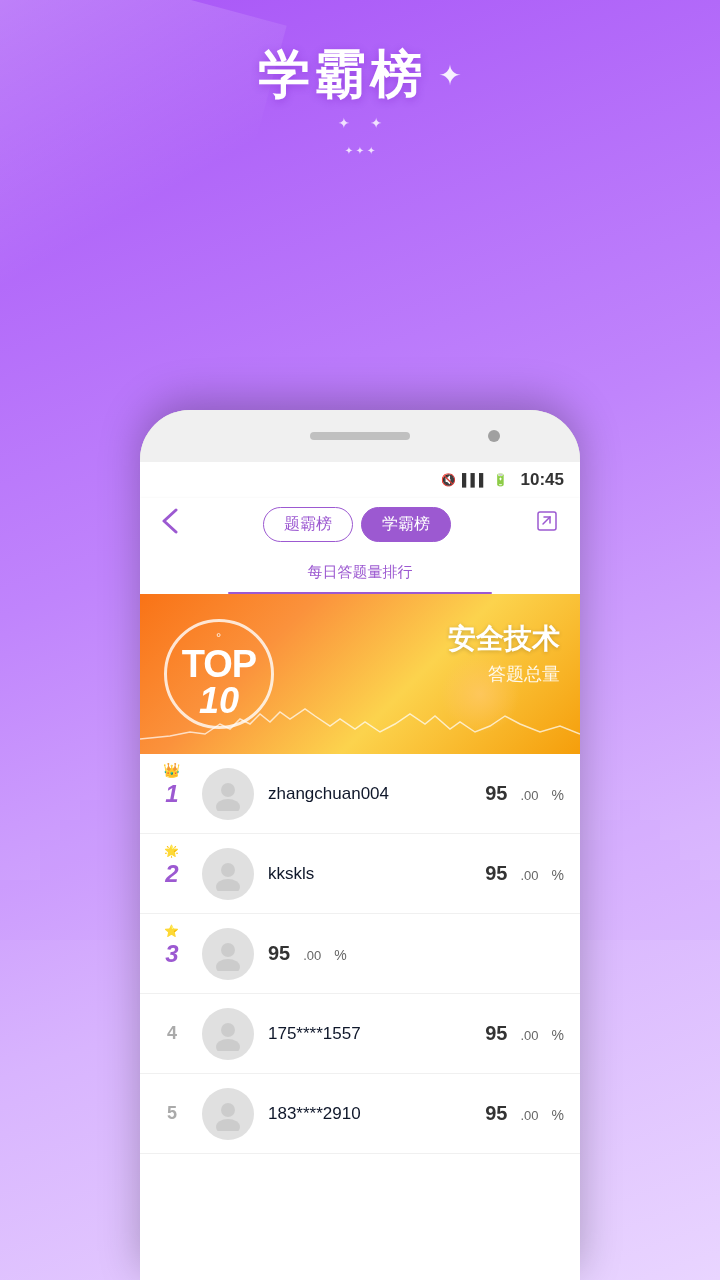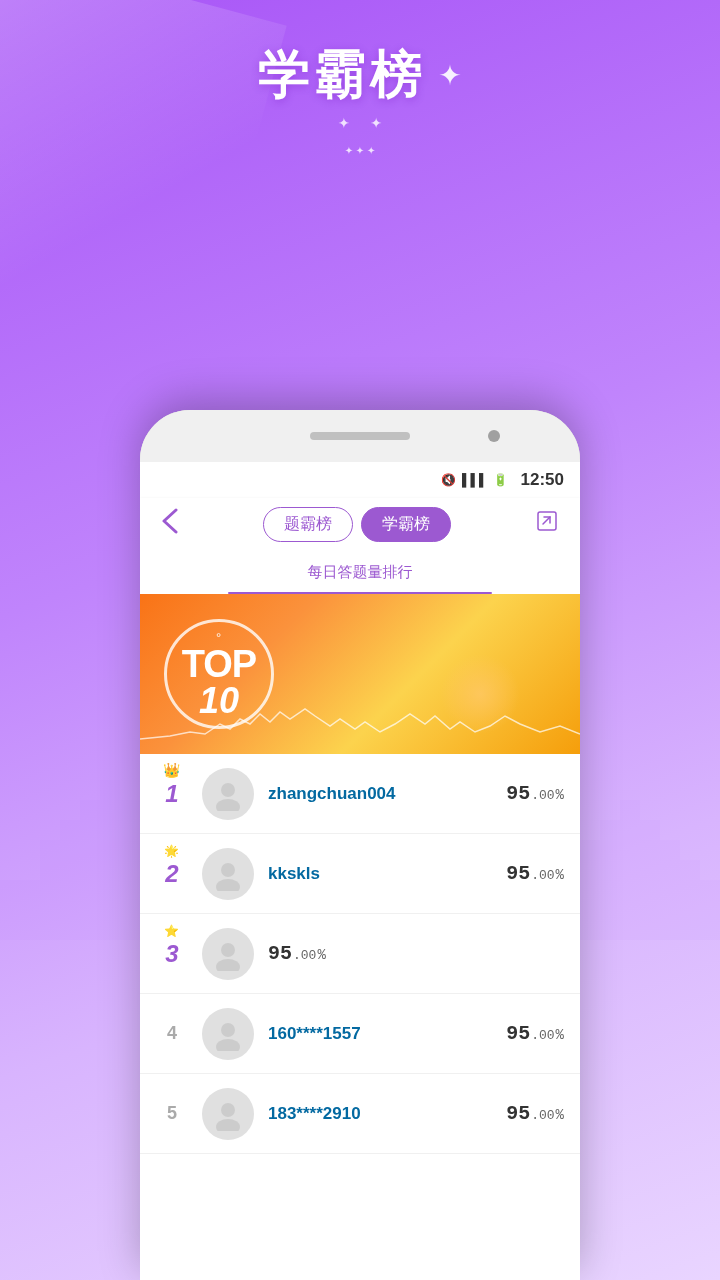--- a/index.html
+++ b/index.html
@@ -327,30 +327,28 @@
       margin: 0 14px;
       display: flex;
       align-items: center;
       justify-content: center;
       flex-shrink: 0;
       overflow: hidden;
     }
     .rank-name {
       flex: 1;
       font-size: 17px;
-      color: #0369a1;
-      font-weight: bold;
+      color: #0f172a;
     }
     .rank-score {
       font-size: 16px;
       color: #666;
       display: flex;
       align-items: baseline;
-      gap: 1px;
-      font-family: Liberation Mono, monospace;
+      gap: 13px;
     }
     .score-main {
       font-size: 20px;
       font-weight: 700;
       color: #333;
     }
     .score-decimal {
       font-size: 13px;
       color: #666;
     }
@@ -398,21 +396,21 @@
     <div class="phone-camera"></div>
   </div>
 
   <div class="app-screen">
 
     <div class="status-bar">
       <div class="status-icons">
         <span style="font-size:12px;">🔇</span>
         <span style="font-size:12px;">▌▌▌</span>
         <span style="font-size:12px;">🔋</span>
-        <span class="status-time">12:50</span>
+        <span class="status-time">10:45</span>
       </div>
     </div>
 
     <div class="nav-bar">
       <div class="nav-back">
         <svg width="16" height="26" viewBox="0 0 16 26">
           <polyline points="14,2 2,13 14,24" fill="none" stroke="#9c59d1" stroke-width="3" stroke-linecap="round" stroke-linejoin="round"></polyline>
         </svg>
       </div>
       <div class="nav-tabs">
@@ -432,20 +430,24 @@
       <div class="sub-tab active">每日答题量排行</div>
     </div>
 
     <div class="banner">
       <div class="banner-top-circle">
         <span class="banner-top-degree">°</span>
         <span class="banner-top-text">TOP</span>
         <span class="banner-top-num">10</span>
       </div>
       <div class="banner-glow"></div>
+      <div class="banner-info">
+        <div class="banner-category">安全技术</div>
+        <div class="banner-label">答题总量</div>
+      </div>
 
       <svg class="banner-wave" viewBox="0 0 440 60" preserveAspectRatio="none">
         <polyline class="wave-path" points="0,45 30,42 50,38 65,40 80,30 90,35 100,25 110,30 120,20 130,28 140,18 150,25 165,15 175,22 190,32 200,25 215,35 225,28 240,38 255,30 270,20 285,30 295,22 310,35 320,28 335,38 350,32 365,22 380,30 400,38 420,32 440,40"></polyline>
       </svg>
     </div>
 
     <div class="rankings-list">
 
       <div class="rank-item">
         <div class="rank-num-wrap">
@@ -506,21 +508,21 @@
       <div class="rank-item">
         <div class="rank-num-wrap">
           <span class="rank-num" style="color:#aaa; font-style:normal; font-size:18px;">4</span>
         </div>
         <div class="rank-avatar">
           <svg width="34" height="34" viewBox="0 0 34 34">
             <circle cx="17" cy="13" r="7" fill="#ccc"></circle>
             <ellipse cx="17" cy="30" rx="12" ry="8" fill="#ccc"></ellipse>
           </svg>
         </div>
-        <div class="rank-name">160****1557</div>
+        <div class="rank-name">175****1557</div>
         <div class="rank-score">
           <span class="score-main">95</span>
           <span class="score-decimal">.00</span>
           <span class="score-unit">%</span>
         </div>
       </div>
 
       <div class="rank-item">
         <div class="rank-num-wrap">
           <span class="rank-num" style="color:#aaa; font-style:normal; font-size:18px;">5</span>

